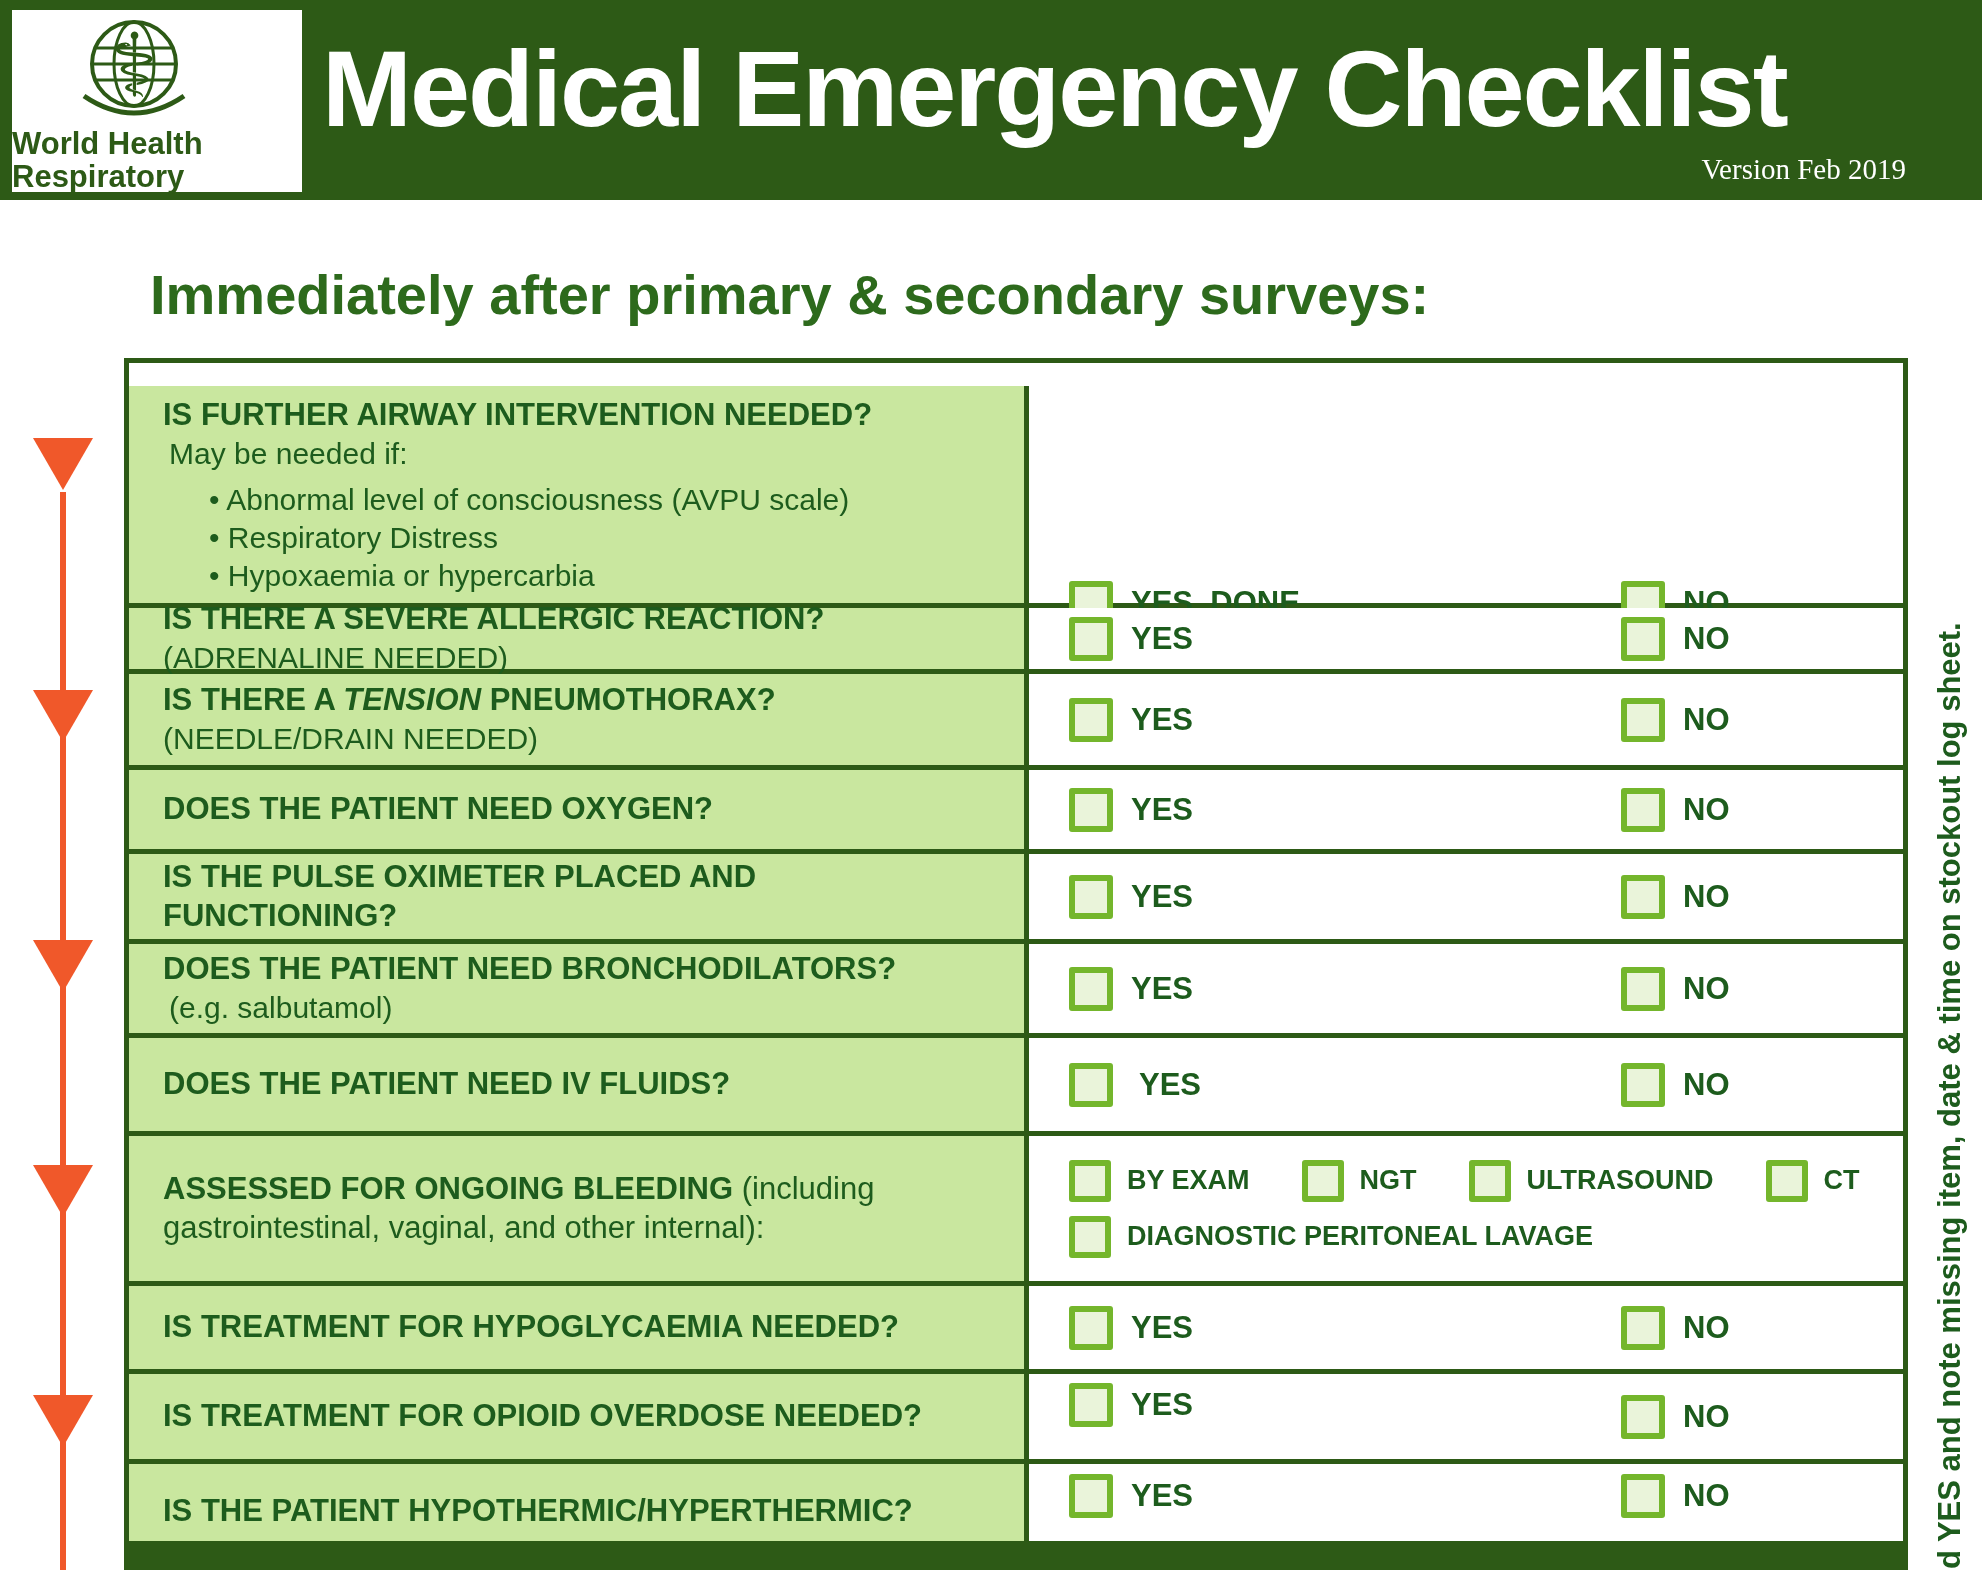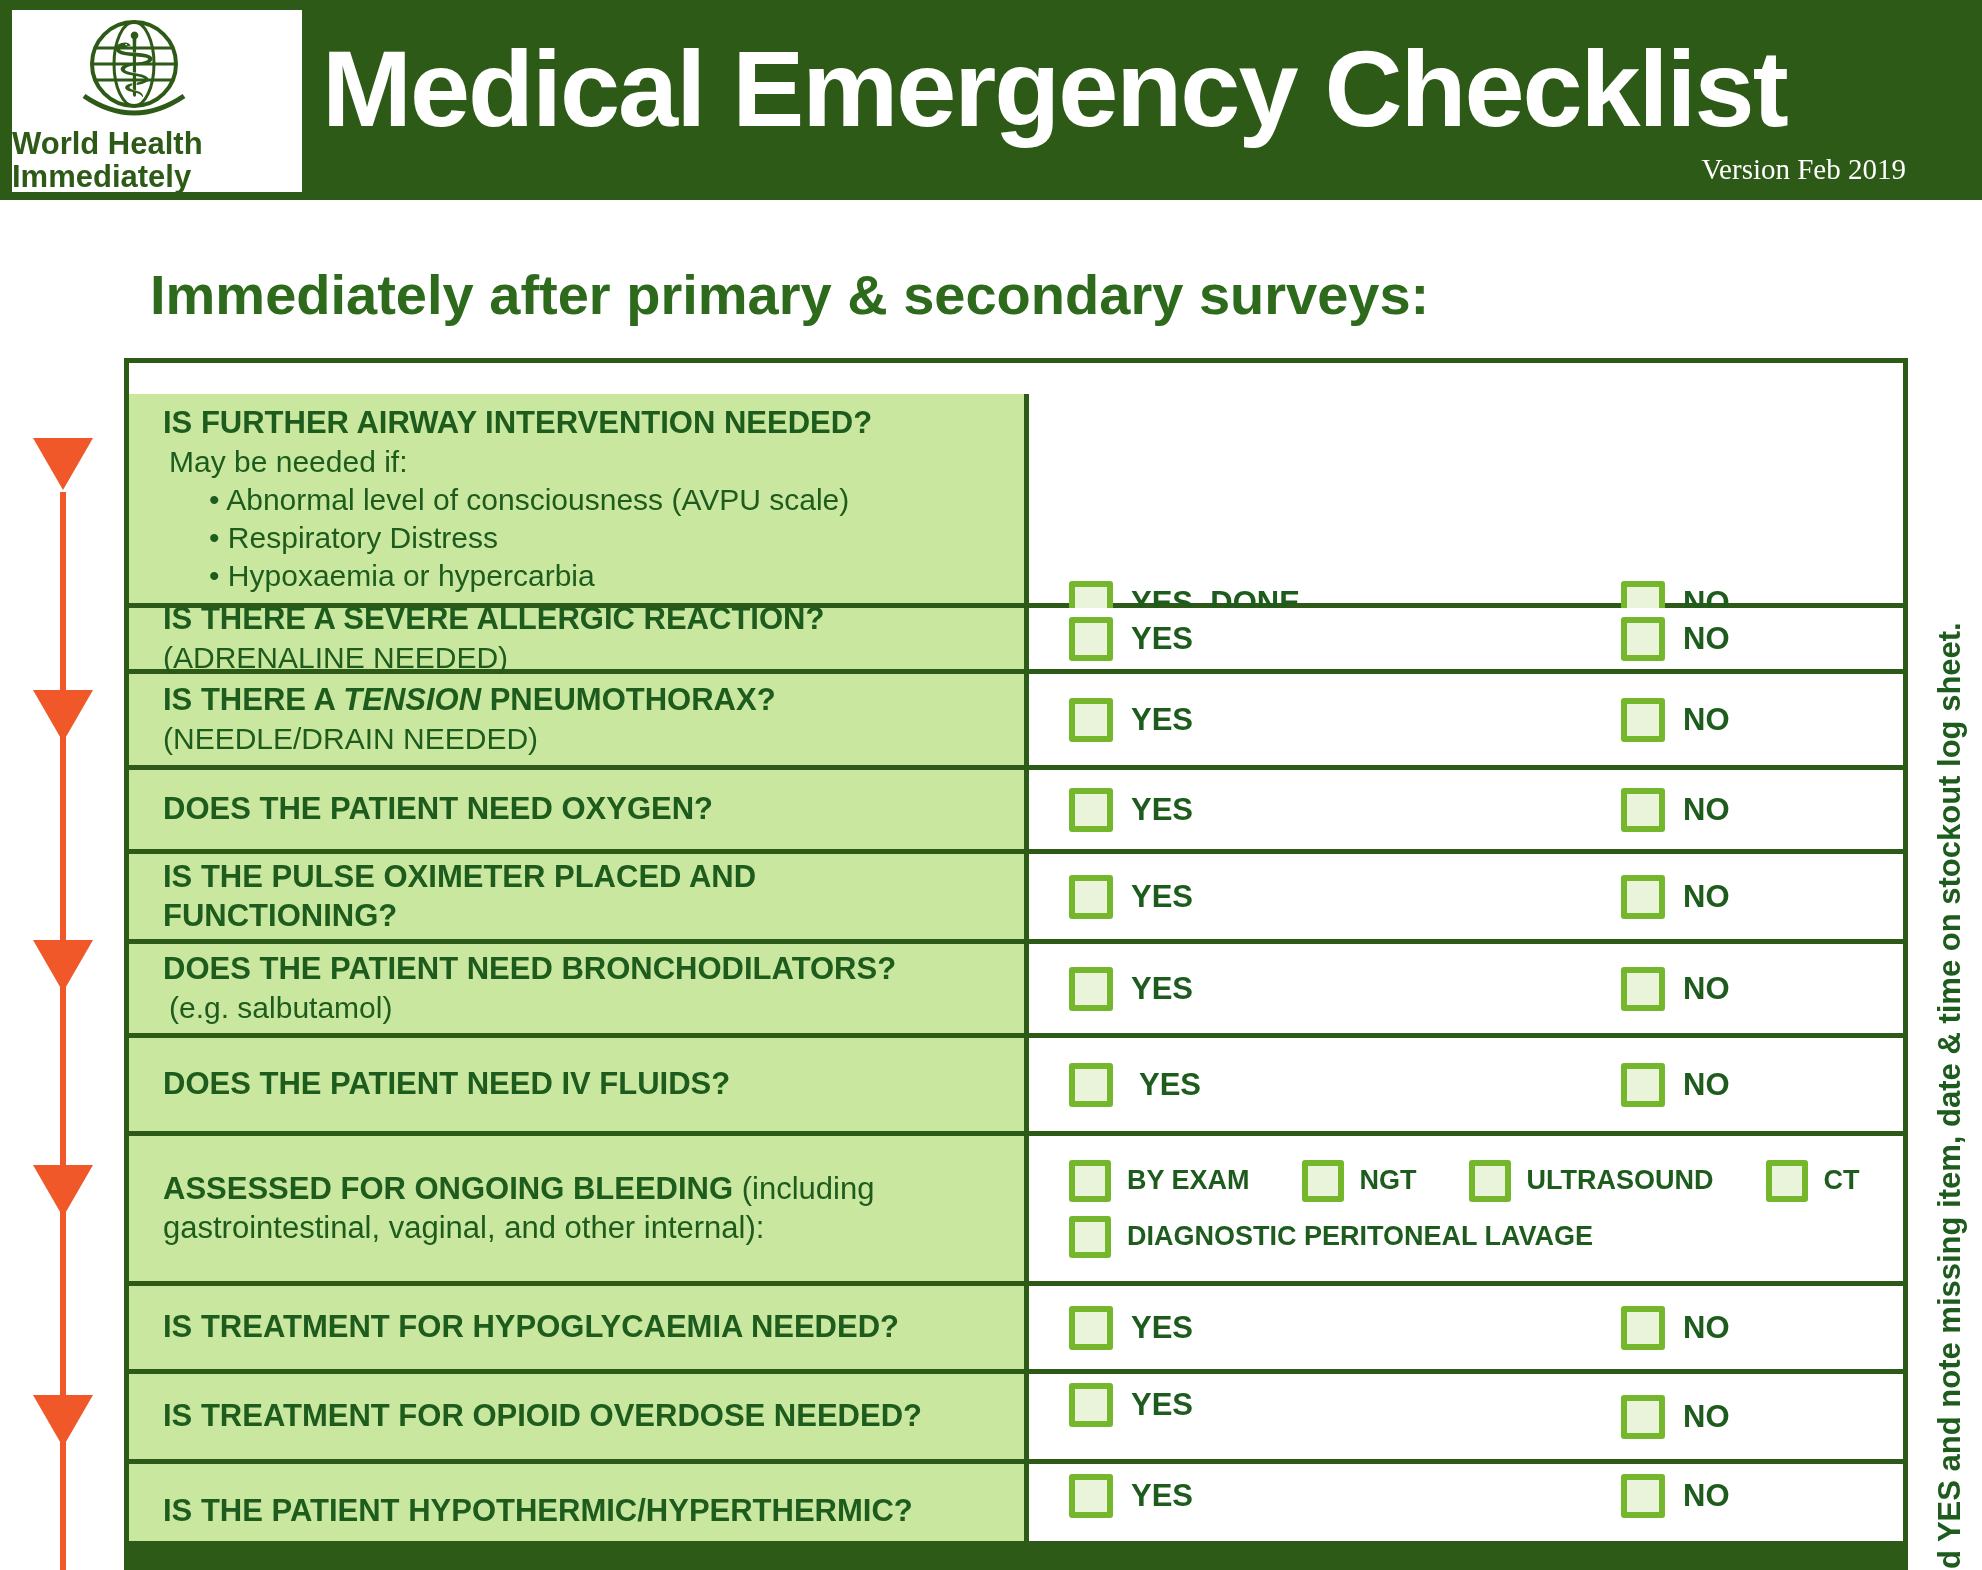--- a/index.html
+++ b/index.html
@@ -33,21 +33,21 @@
   .checklist{position:absolute;left:124px;top:358px;width:1784px;height:1188px;border:5px solid var(--dark);background:#fff;overflow:hidden;}
   .trow{display:flex;width:100%;}
   .trow + .trow{border-top:5px solid var(--dark);}
   .qcell{width:900px;background:var(--light);border-right:5px solid var(--dark);color:var(--text);
          display:flex;flex-direction:column;justify-content:center;padding:8px 28px 8px 34px;}
   .qcell.top{justify-content:flex-start;padding-top:10px;}
   .qtitle{font-weight:bold;font-size:31px;line-height:1.25;}
   .qtitle .normal{font-weight:normal;}
   .qtitle em{font-style:italic;}
   .qsub{font-size:30px;line-height:1.25;padding-left:6px;}
-  .qbullets{list-style:none;margin:0 0 0 46px;padding:0;font-size:30px;line-height:1.27;}
+  .qbullets{list-style:none;margin:8px 0 0 46px;padding:0;font-size:30px;line-height:1.27;}
   .qbullets li::before{content:"\2022  ";}
   .acell{position:relative;flex:1;background:#fff;}
   .opt{position:absolute;top:50%;transform:translateY(-50%);display:flex;align-items:center;gap:18px;
        color:var(--text);font-weight:bold;font-size:31px;white-space:nowrap;}
   .cb{display:inline-block;width:44px;height:44px;border:6px solid var(--bright);background:var(--cbfill);border-radius:3px;flex:none;}
   .acell.multi{display:flex;flex-direction:column;justify-content:center;gap:14px;padding-left:40px;}
   .opt-line{display:flex;align-items:center;column-gap:52px;position:static;}
   .opt-inline{display:flex;align-items:center;gap:16px;color:var(--text);font-weight:bold;font-size:27px;white-space:nowrap;}
   .opt-inline .cb{width:42px;height:42px;}
 
@@ -69,21 +69,21 @@
         <circle cx="64" cy="52" r="42" fill="none" stroke="#2d5a16" stroke-width="4"></circle>
         <ellipse cx="64" cy="52" rx="20" ry="42" fill="none" stroke="#2d5a16" stroke-width="3"></ellipse>
         <line x1="24" y1="36" x2="104" y2="36" stroke="#2d5a16" stroke-width="3"></line>
         <line x1="22" y1="52" x2="106" y2="52" stroke="#2d5a16" stroke-width="3"></line>
         <line x1="24" y1="68" x2="104" y2="68" stroke="#2d5a16" stroke-width="3"></line>
         <path d="M14,84 Q64,118 114,84" fill="none" stroke="#2d5a16" stroke-width="5"></path>
         <text x="64" y="84" text-anchor="middle" font-size="88" fill="#2d5a16" font-family="DejaVu Sans, sans-serif">⚕</text>
       </svg>
       <div class="logo-text">
         <div>World Health</div>
-        <div>Immediately</div>
+        <div>Respiratory</div>
       </div>
     </div>
     <div class="header-title">Medical Emergency Checklist</div>
     <div class="version">Version Feb 2019</div>
   </div>
 
   <div class="section-heading">Immediately after primary &amp; secondary surveys:</div>
 
   <div class="flow-line"></div>
   <div class="flow-arrow" style="top:438px;"></div>

